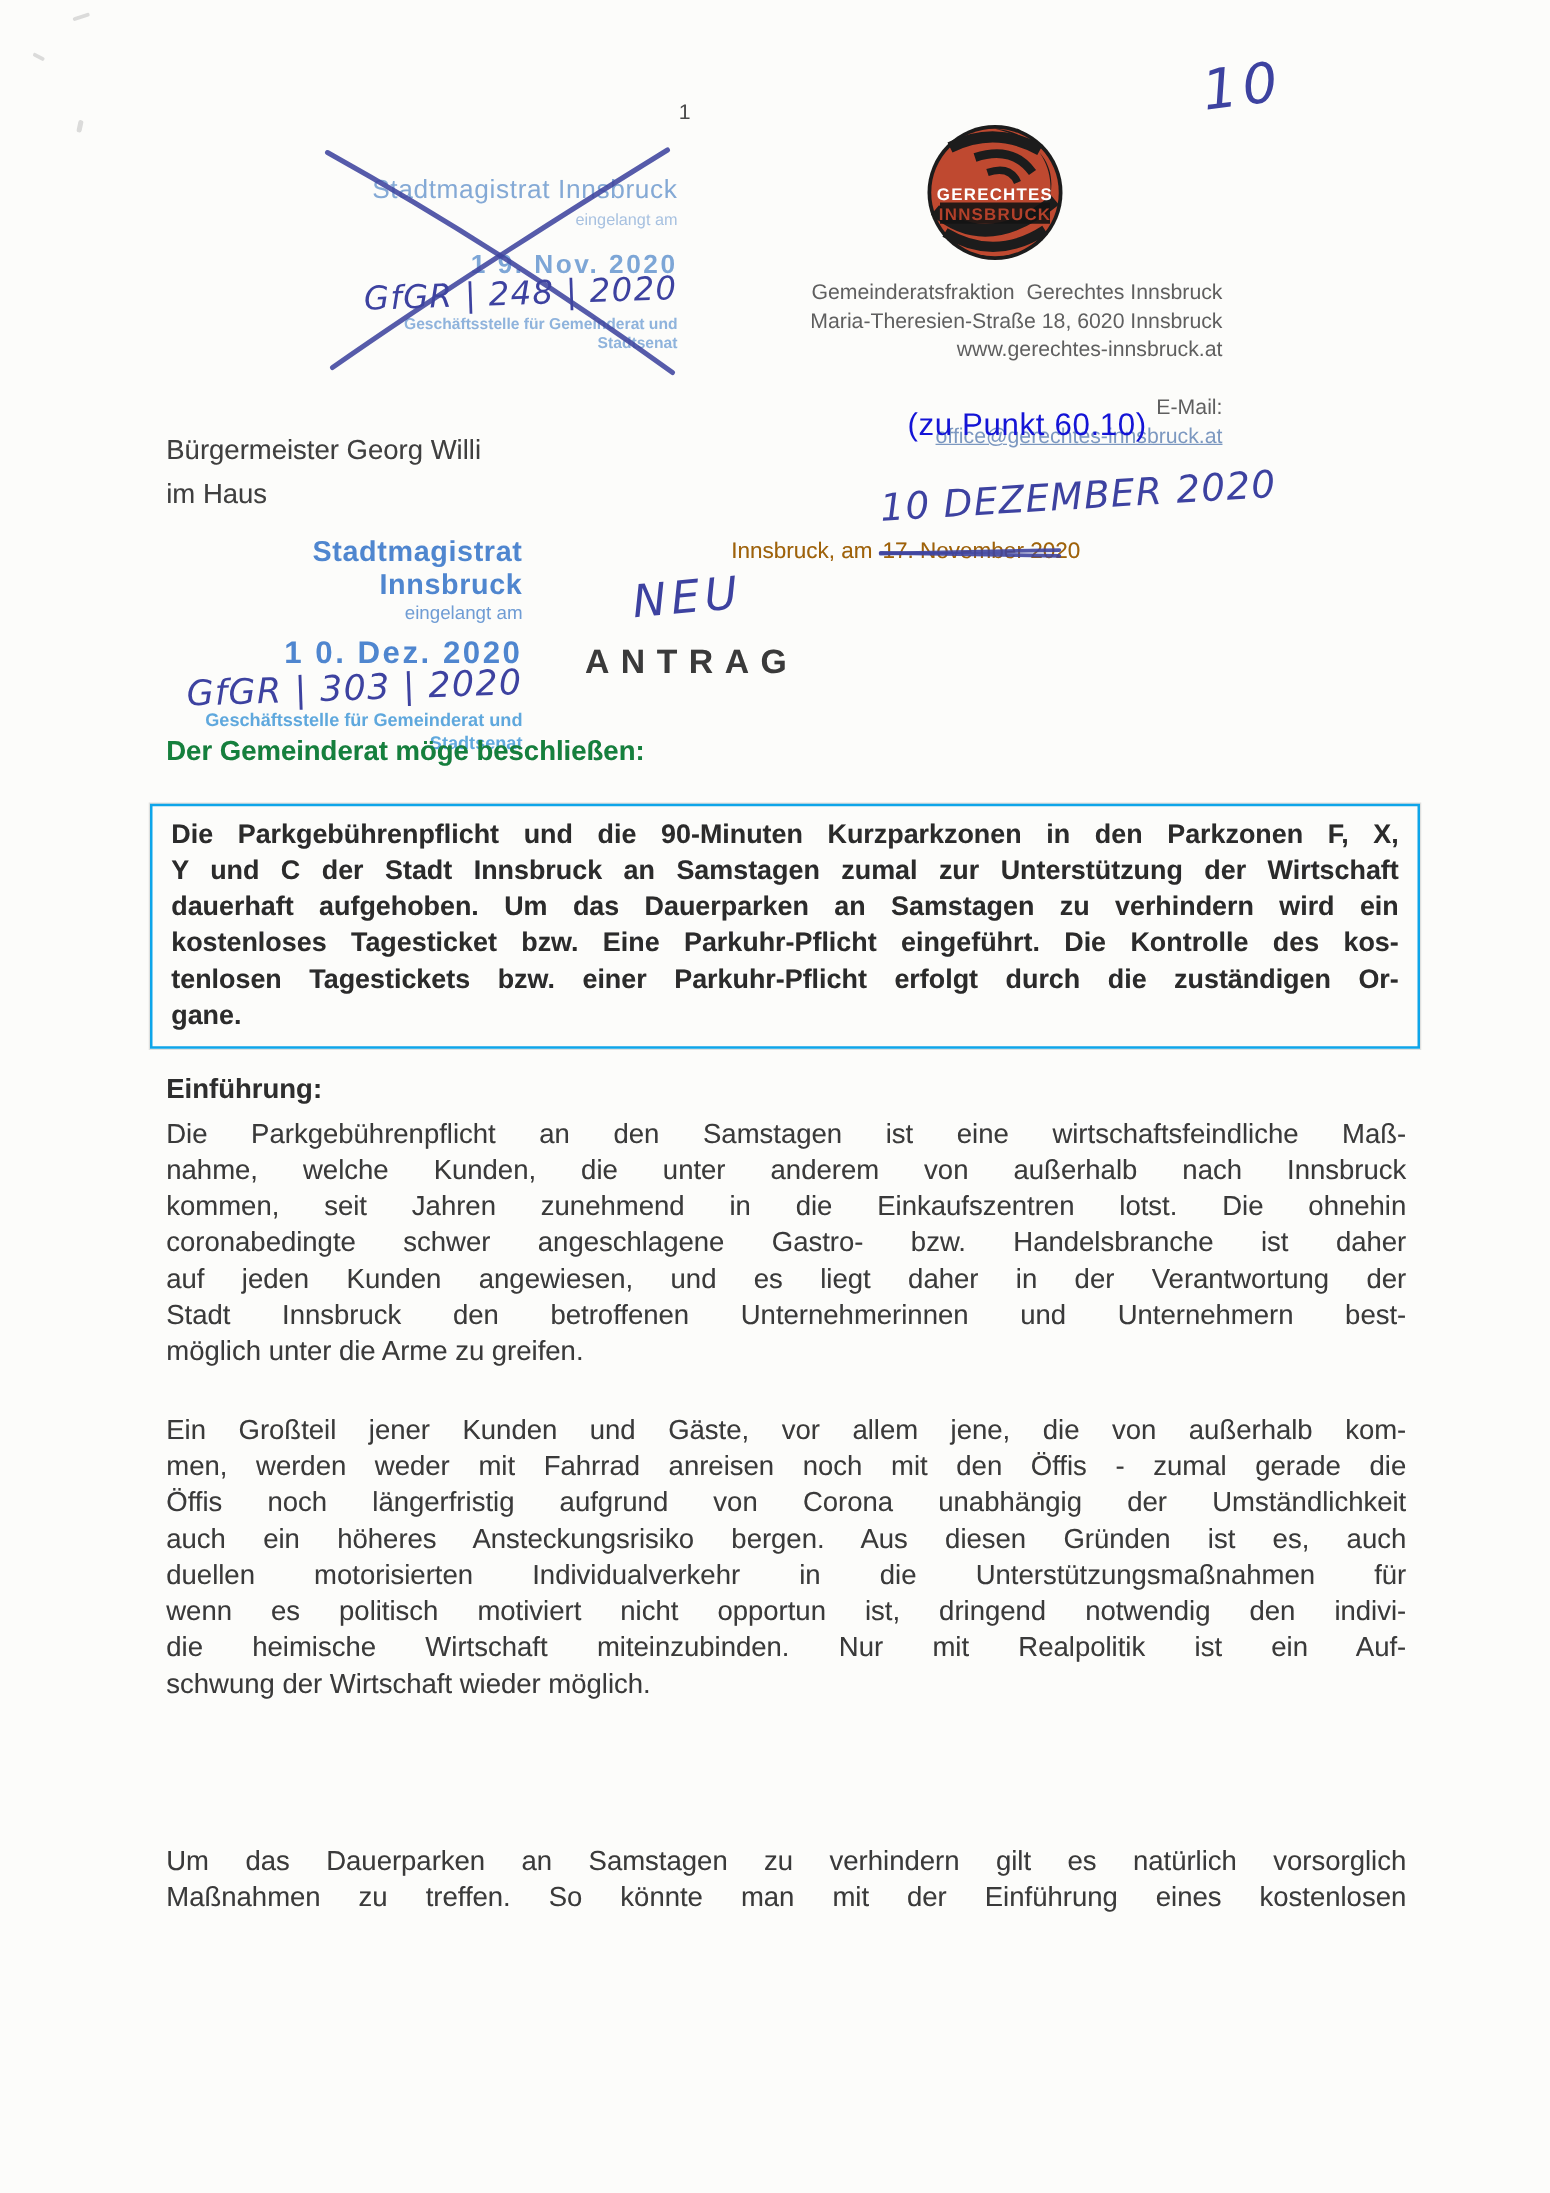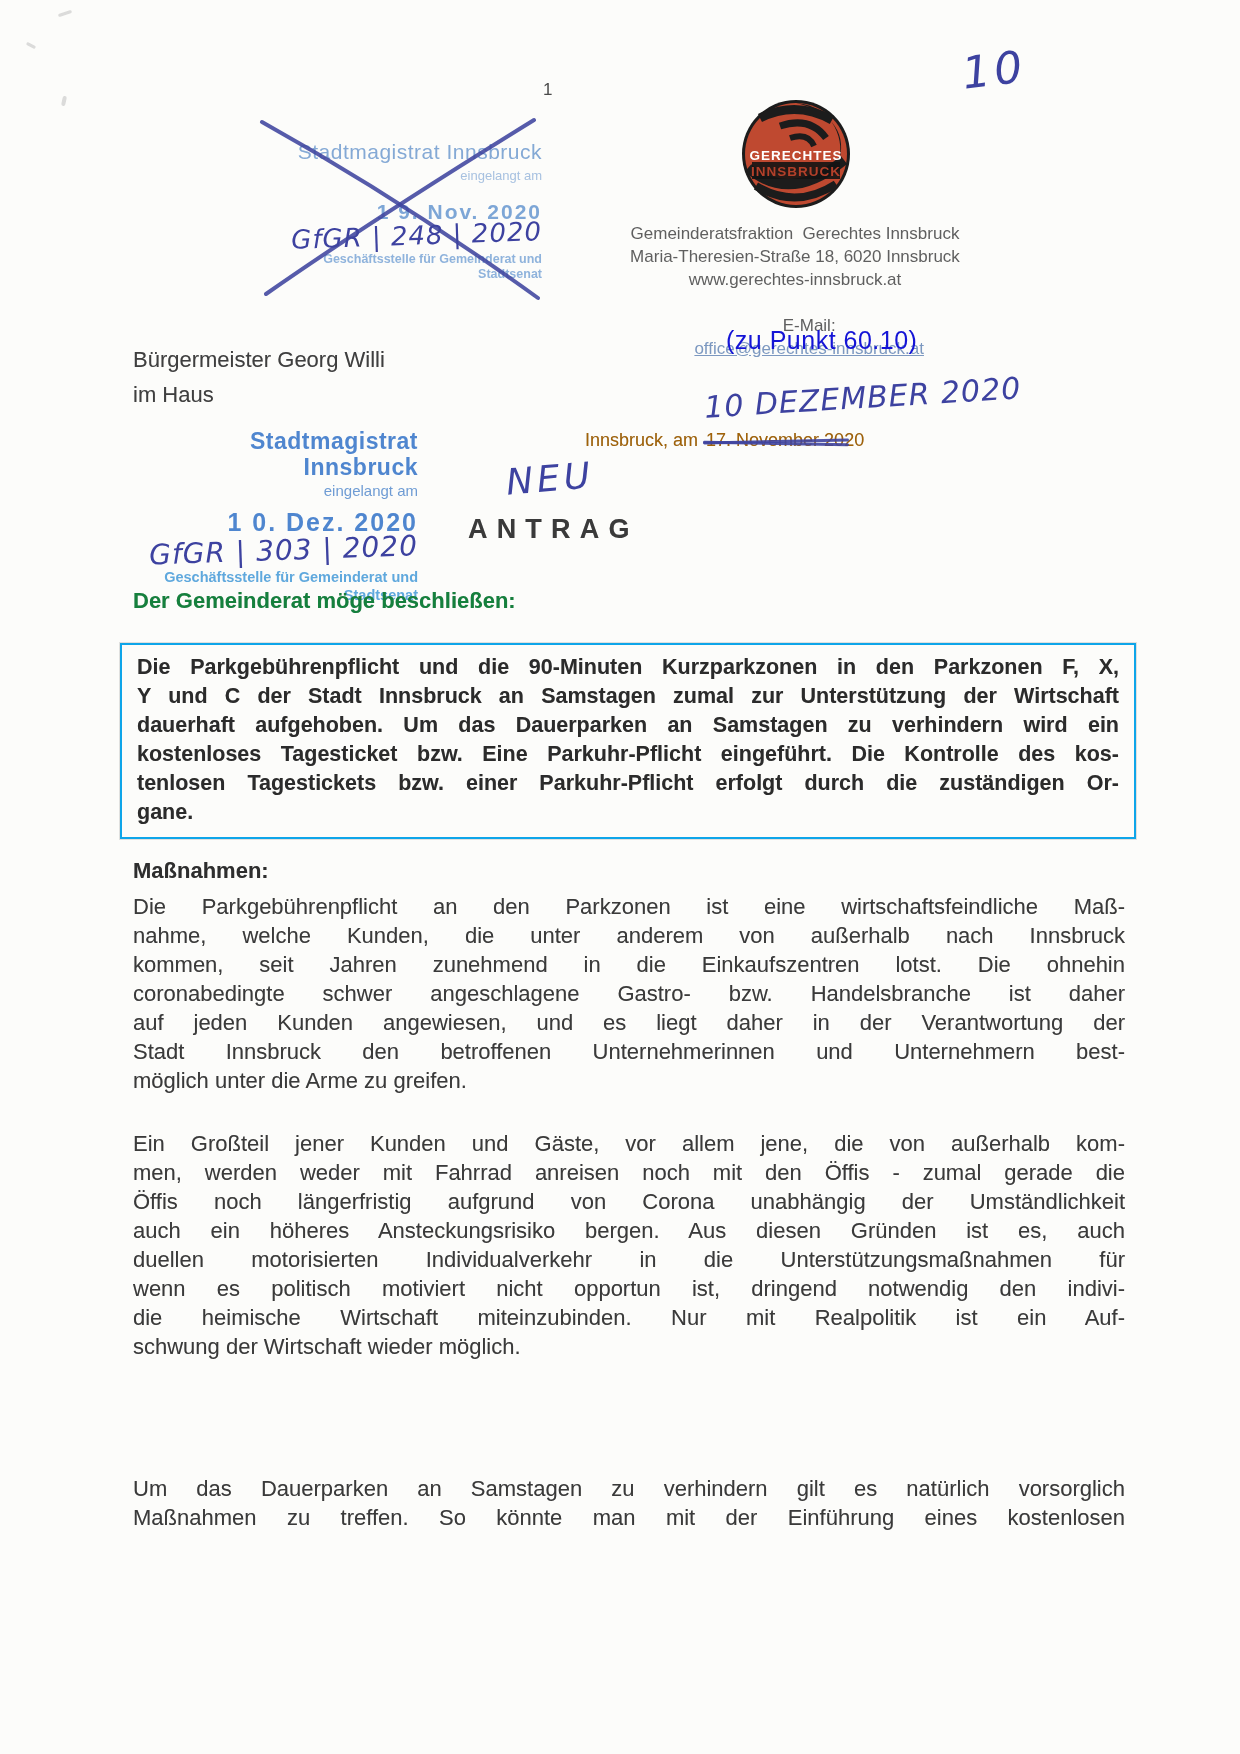--- a/index.html
+++ b/index.html
@@ -45,21 +45,21 @@
   .stamp-new .st-date{font-size:25px;line-height:28px;margin-top:8px;color:#4f86cf;font-weight:700;letter-spacing:2px;}
   .stamp-new .st-hw{font-size:28px;line-height:30px;margin-top:0;transform:rotate(-2deg);letter-spacing:1px;}
   .stamp-new .st-office{font-size:14.5px;line-height:18px;margin-top:2px;color:#5fa8dd;font-weight:600;}
 
   .cross-x{left:252px;top:110px;}
 
   
   .logo{left:740px;top:98px;width:112px;height:112px;}
 
   
-  .sender{left:612px;top:222px;width:366px;text-align:center;font-size:17px;line-height:23px;color:#5f5f5f;}
+  .sender{left:612px;top:222px;width:366px;text-align:right;font-size:17px;line-height:23px;color:#5f5f5f;}
   .sender .s-line{white-space:pre-wrap;}
   .sender a,.sender .email-link{color:#7c98c0;text-decoration:underline;cursor:pointer;}
 
   .reference-note{left:726px;top:326px;font-size:25px;color:#1414d6;letter-spacing:.5px;}
 
   
   .recipient{left:133px;top:342px;font-size:22px;line-height:35px;color:#3f3f3f;}
 
   
   .dateline{left:585px;top:430px;font-size:18px;color:#a16207;white-space:nowrap;}
@@ -176,24 +176,24 @@
 
   <div class="abs motion-box bodytext">
       <div class="pline">Die Parkgebührenpflicht und die 90-Minuten Kurzparkzonen in den Parkzonen F, X,</div>
       <div class="pline">Y und C der Stadt Innsbruck an Samstagen zumal zur Unterstützung der Wirtschaft</div>
       <div class="pline">dauerhaft aufgehoben. Um das Dauerparken an Samstagen zu verhindern wird ein</div>
       <div class="pline">kostenloses Tagesticket bzw.  Eine Parkuhr-Pflicht eingeführt. Die Kontrolle des kos-</div>
       <div class="pline">tenlosen Tagestickets bzw. einer Parkuhr-Pflicht erfolgt durch die zuständigen Or-</div>
       <div class="pline">gane.</div>
     </div>
 
-  <div class="abs jheading bodytext">Maßnahmen:</div>
+  <div class="abs jheading bodytext">Einführung:</div>
 
   <div class="abs para para1 bodytext">
-      <div class="pline">Die Parkgebührenpflicht an den Parkzonen ist eine wirtschaftsfeindliche Maß-</div>
+      <div class="pline">Die Parkgebührenpflicht an den Samstagen ist eine wirtschaftsfeindliche Maß-</div>
       <div class="pline">nahme, welche Kunden, die unter anderem von außerhalb nach Innsbruck</div>
       <div class="pline">kommen, seit Jahren zunehmend in die Einkaufszentren lotst. Die ohnehin</div>
       <div class="pline">coronabedingte schwer angeschlagene Gastro- bzw. Handelsbranche ist daher</div>
       <div class="pline">auf jeden Kunden angewiesen, und es liegt daher in der Verantwortung der</div>
       <div class="pline">Stadt Innsbruck den betroffenen Unternehmerinnen und Unternehmern best-</div>
       <div class="pline">möglich unter die Arme zu greifen.</div>
     </div>
 
   <div class="abs para para2 bodytext">
       <div class="pline">Ein Großteil jener Kunden und Gäste, vor allem jene, die von außerhalb kom-</div>

